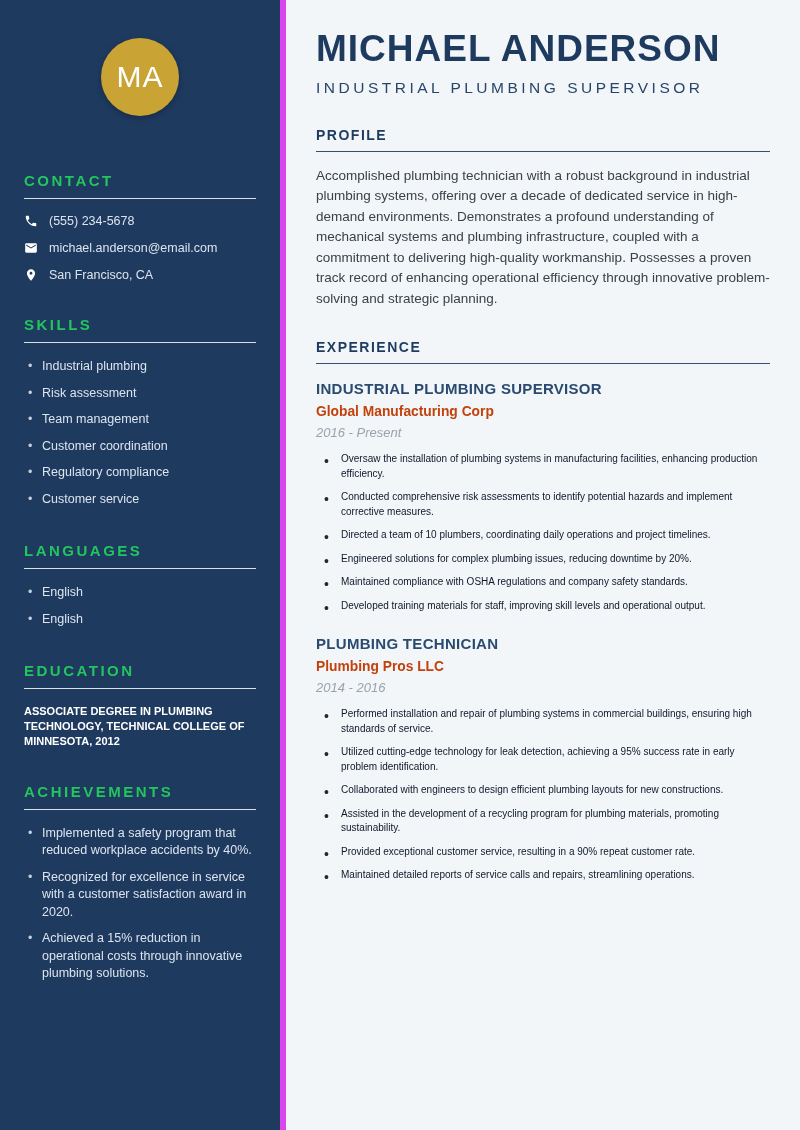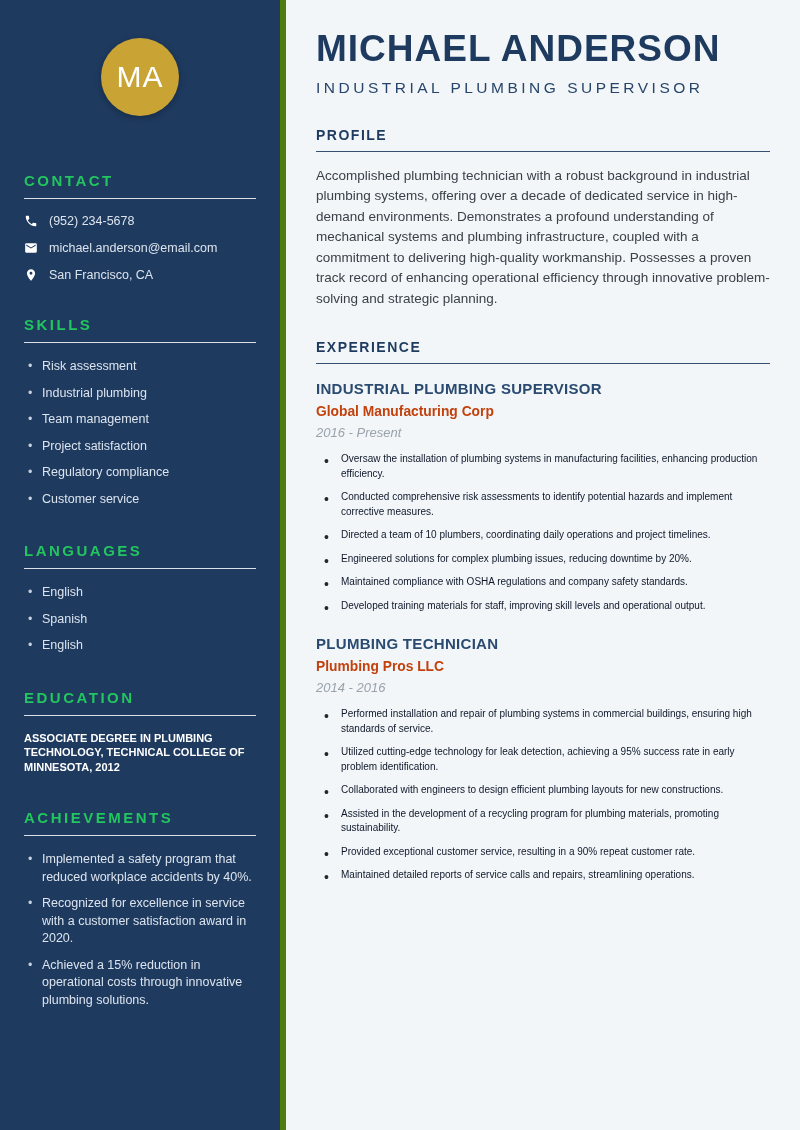--- a/index.html
+++ b/index.html
@@ -49,21 +49,21 @@
     position:relative;padding-left:14px;margin-bottom:9px;
     font-size:12.5px;line-height:1.4;
   }
   .dot-list li::before{content:"•";position:absolute;left:0;top:0;color:#c6d0dd;}
   .edu-text{font-size:11px;font-weight:bold;color:#fff;line-height:1.35;margin:0;}
 
   
   .main{
     flex:1;box-sizing:border-box;
     background:var(--main-bg);
-    border-left:6px solid #4d7c0f;
+    border-left:6px solid #d946ef;
     padding:30px 30px 0 30px;
   }
   .name{
     margin:0;color:var(--accent-navy);
     font-size:37px;font-weight:800;letter-spacing:1px;line-height:1.05;
   }
   .subtitle{
     margin:10px 0 0;color:#27456b;
     font-size:15.5px;letter-spacing:3.5px;font-weight:400;
   }
@@ -101,21 +101,21 @@
     <section class="side-section">
       <h2 class="contact-h">CONTACT</h2>
       <div class="side-rule"></div>
       <ul class="contact-list">
         <li>
           <span class="cicon">
             <svg viewBox="0 0 24 24">
                 <path d="M6.62 10.79c1.44 2.83 3.76 5.14 6.59 6.59l2.2-2.2c.27-.27.67-.36 1.02-.24 1.12.37 2.33.57 3.57.57.55 0 1 .45 1 1V20c0 .55-.45 1-1 1-9.39 0-17-7.61-17-17 0-.55.45-1 1-1h3.5c.55 0 1 .45 1 1 0 1.25.2 2.45.57 3.57.11.35.03.74-.25 1.02l-2.2 2.2z"></path>
               </svg>
           </span>
-          <span>(952) 234-5678</span>
+          <span>(555) 234-5678</span>
         </li>
         <li>
           <span class="cicon">
             <svg viewBox="0 0 24 24">
                 <path d="M20 4H4c-1.1 0-1.99.9-1.99 2L2 18c0 1.1.9 2 2 2h16c1.1 0 2-.9 2-2V6c0-1.1-.9-2-2-2zm0 4l-8 5-8-5V6l8 5 8-5v2z"></path>
               </svg>
           </span>
           <span>michael.anderson@email.com</span>
         </li>
         <li>
@@ -126,35 +126,34 @@
           </span>
           <span>San Francisco, CA</span>
         </li>
       </ul>
     </section>
 
     <section class="side-section">
       <h2 class="other-h">SKILLS</h2>
       <div class="side-rule"></div>
       <ul class="dot-list">
+        <li>Industrial plumbing</li>
         <li>Risk assessment</li>
-        <li>Industrial plumbing</li>
         <li>Team management</li>
-        <li>Project satisfaction</li>
+        <li>Customer coordination</li>
         <li>Regulatory compliance</li>
         <li>Customer service</li>
       </ul>
     </section>
 
     <section class="side-section">
       <h2 class="other-h">LANGUAGES</h2>
       <div class="side-rule"></div>
       <ul class="dot-list">
         <li>English</li>
-        <li>Spanish</li>
         <li>English</li>
       </ul>
     </section>
 
     <section class="side-section">
       <h2 class="other-h">EDUCATION</h2>
       <div class="side-rule"></div>
       <p class="edu-text">ASSOCIATE DEGREE IN PLUMBING TECHNOLOGY, TECHNICAL COLLEGE OF MINNESOTA, 2012</p>
     </section>
 

